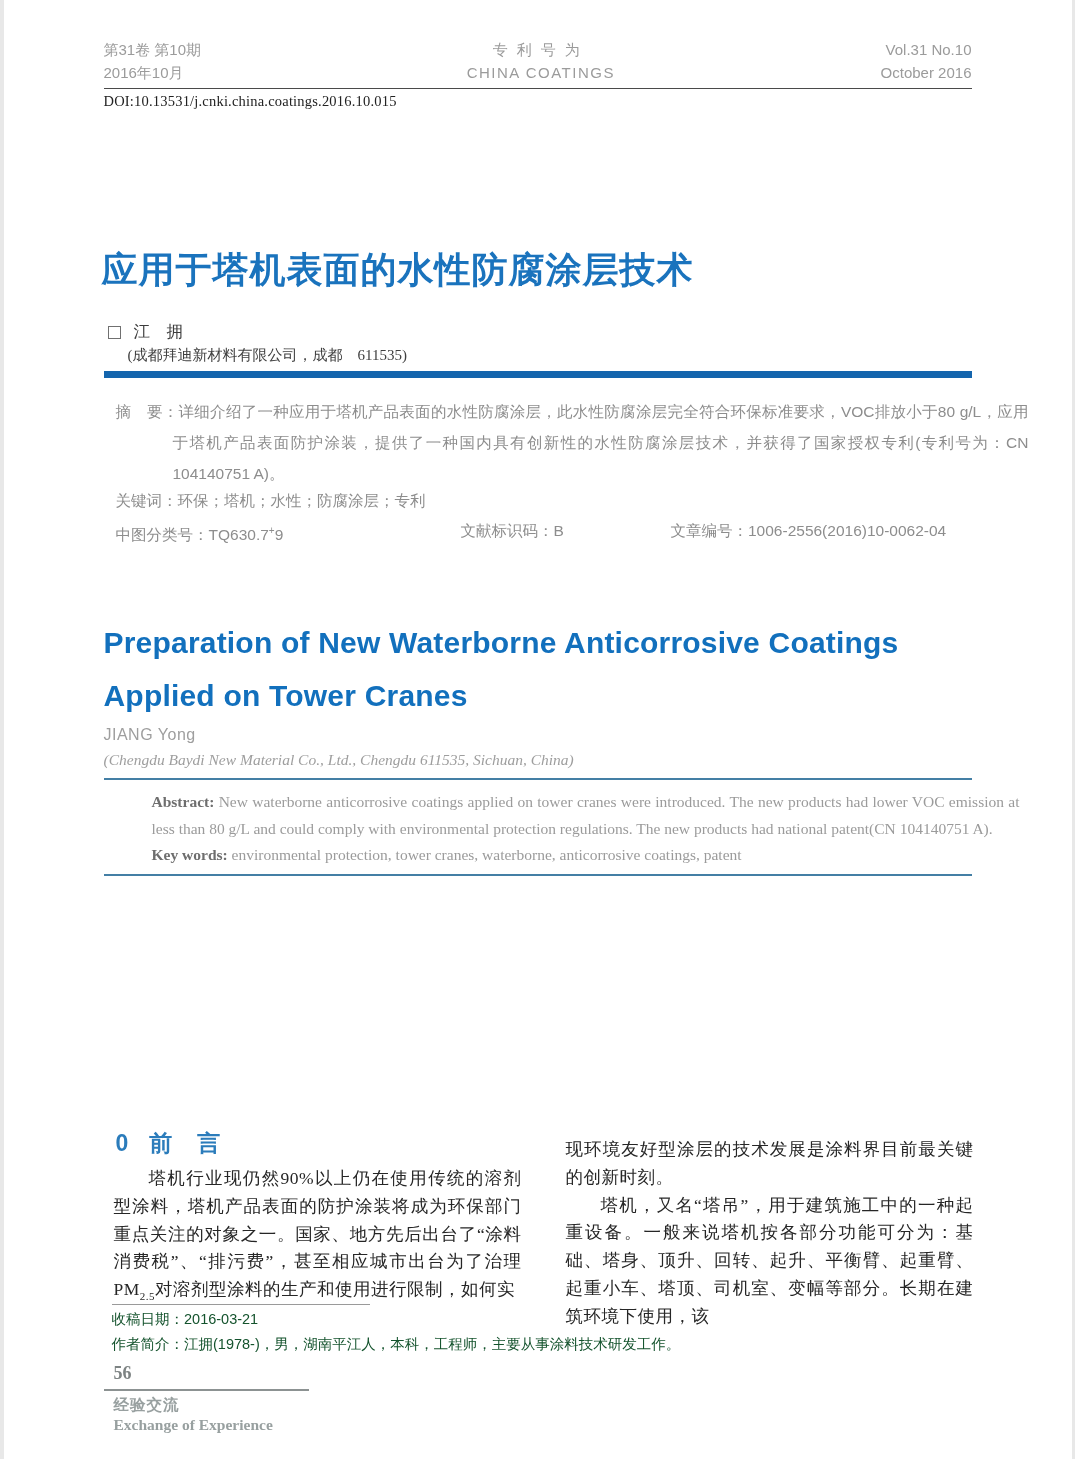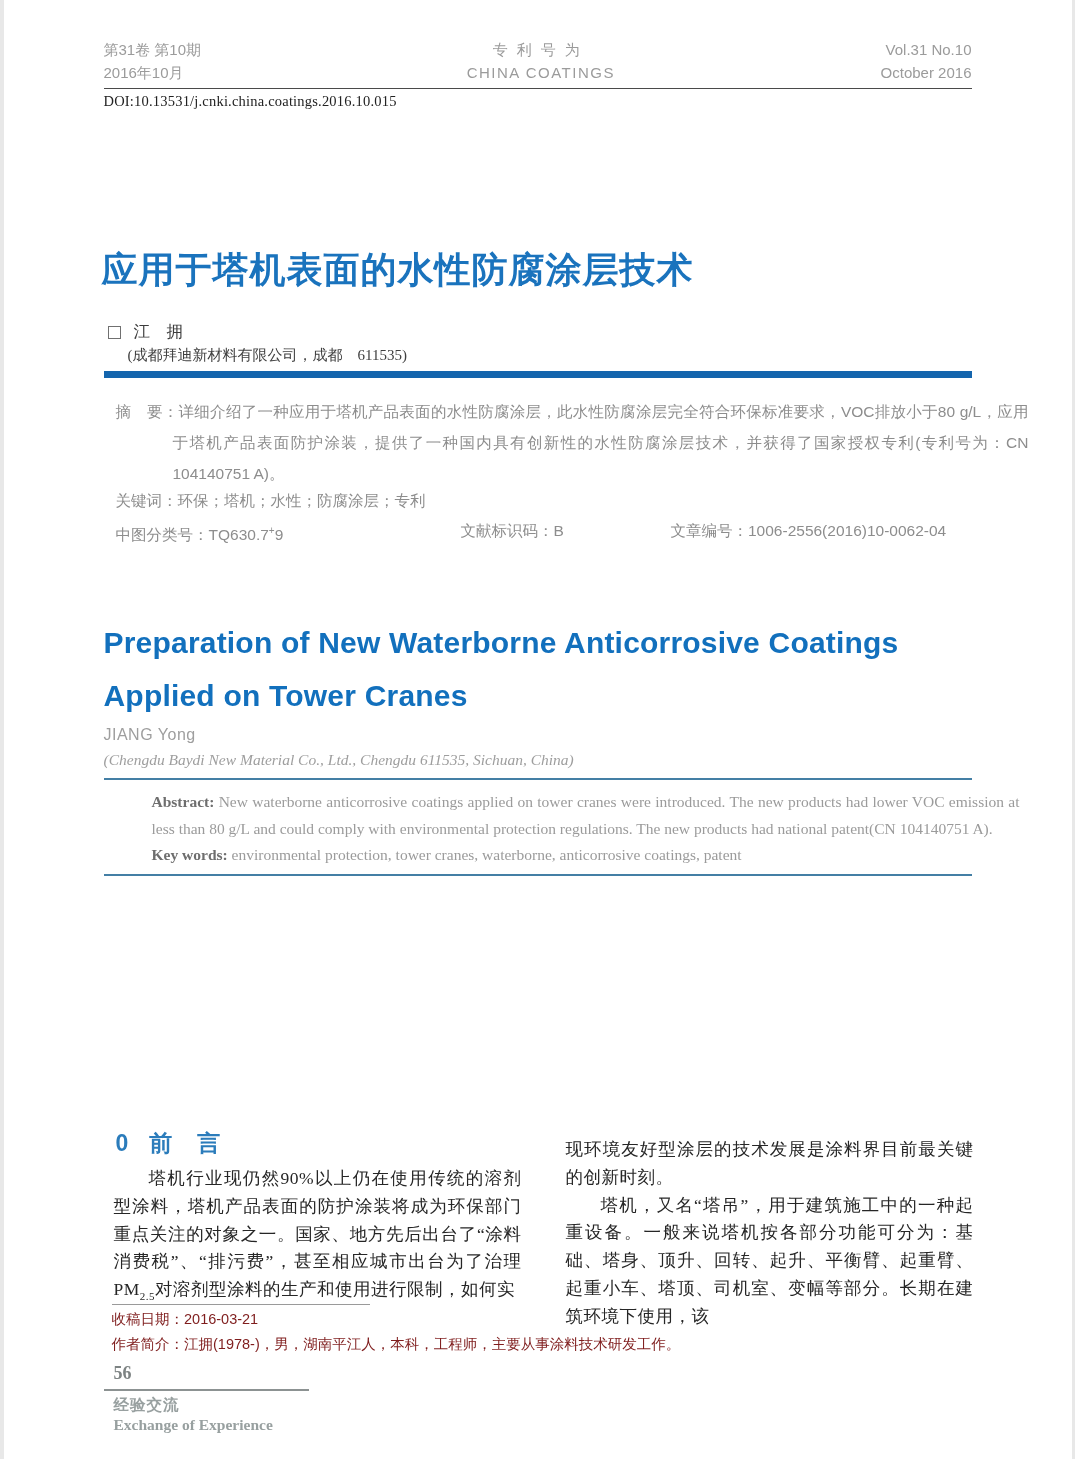--- a/index.html
+++ b/index.html
@@ -98,21 +98,21 @@
     font-weight:bold;font-size:23px;line-height:30px;color:#2b7cbb;
     letter-spacing:1px;text-align:left;text-indent:0;
   }
   .sec-num{margin-right:20px;}
 
   
   .fn-rule{position:absolute;top:1304px;left:108px;width:258px;height:1px;background:#9a9a9a;}
   .fn{
     position:absolute;left:108px;
     font-family:"Liberation Sans","DejaVu Sans",sans-serif;
-    font-size:14.5px;color:#7f1d1d;text-align:center;
+    font-size:14.5px;color:#14532d;text-align:center;
   }
   .fn-1{top:1310px;}
   .fn-2{top:1335px;}
 
   
   .pageno{position:absolute;top:1363px;left:110px;font-size:18px;font-weight:bold;color:#7d8383;}
   .foot-rule{position:absolute;top:1389px;left:100px;width:205px;height:2px;background:#8c9292;}
   .foot-cn{position:absolute;top:1395px;left:110px;font-size:15.5px;font-weight:bold;color:#98a0a0;letter-spacing:1px;}
   .foot-en{position:absolute;top:1416px;left:110px;font-size:15.5px;font-weight:bold;color:#98a0a0;}
 </style>

